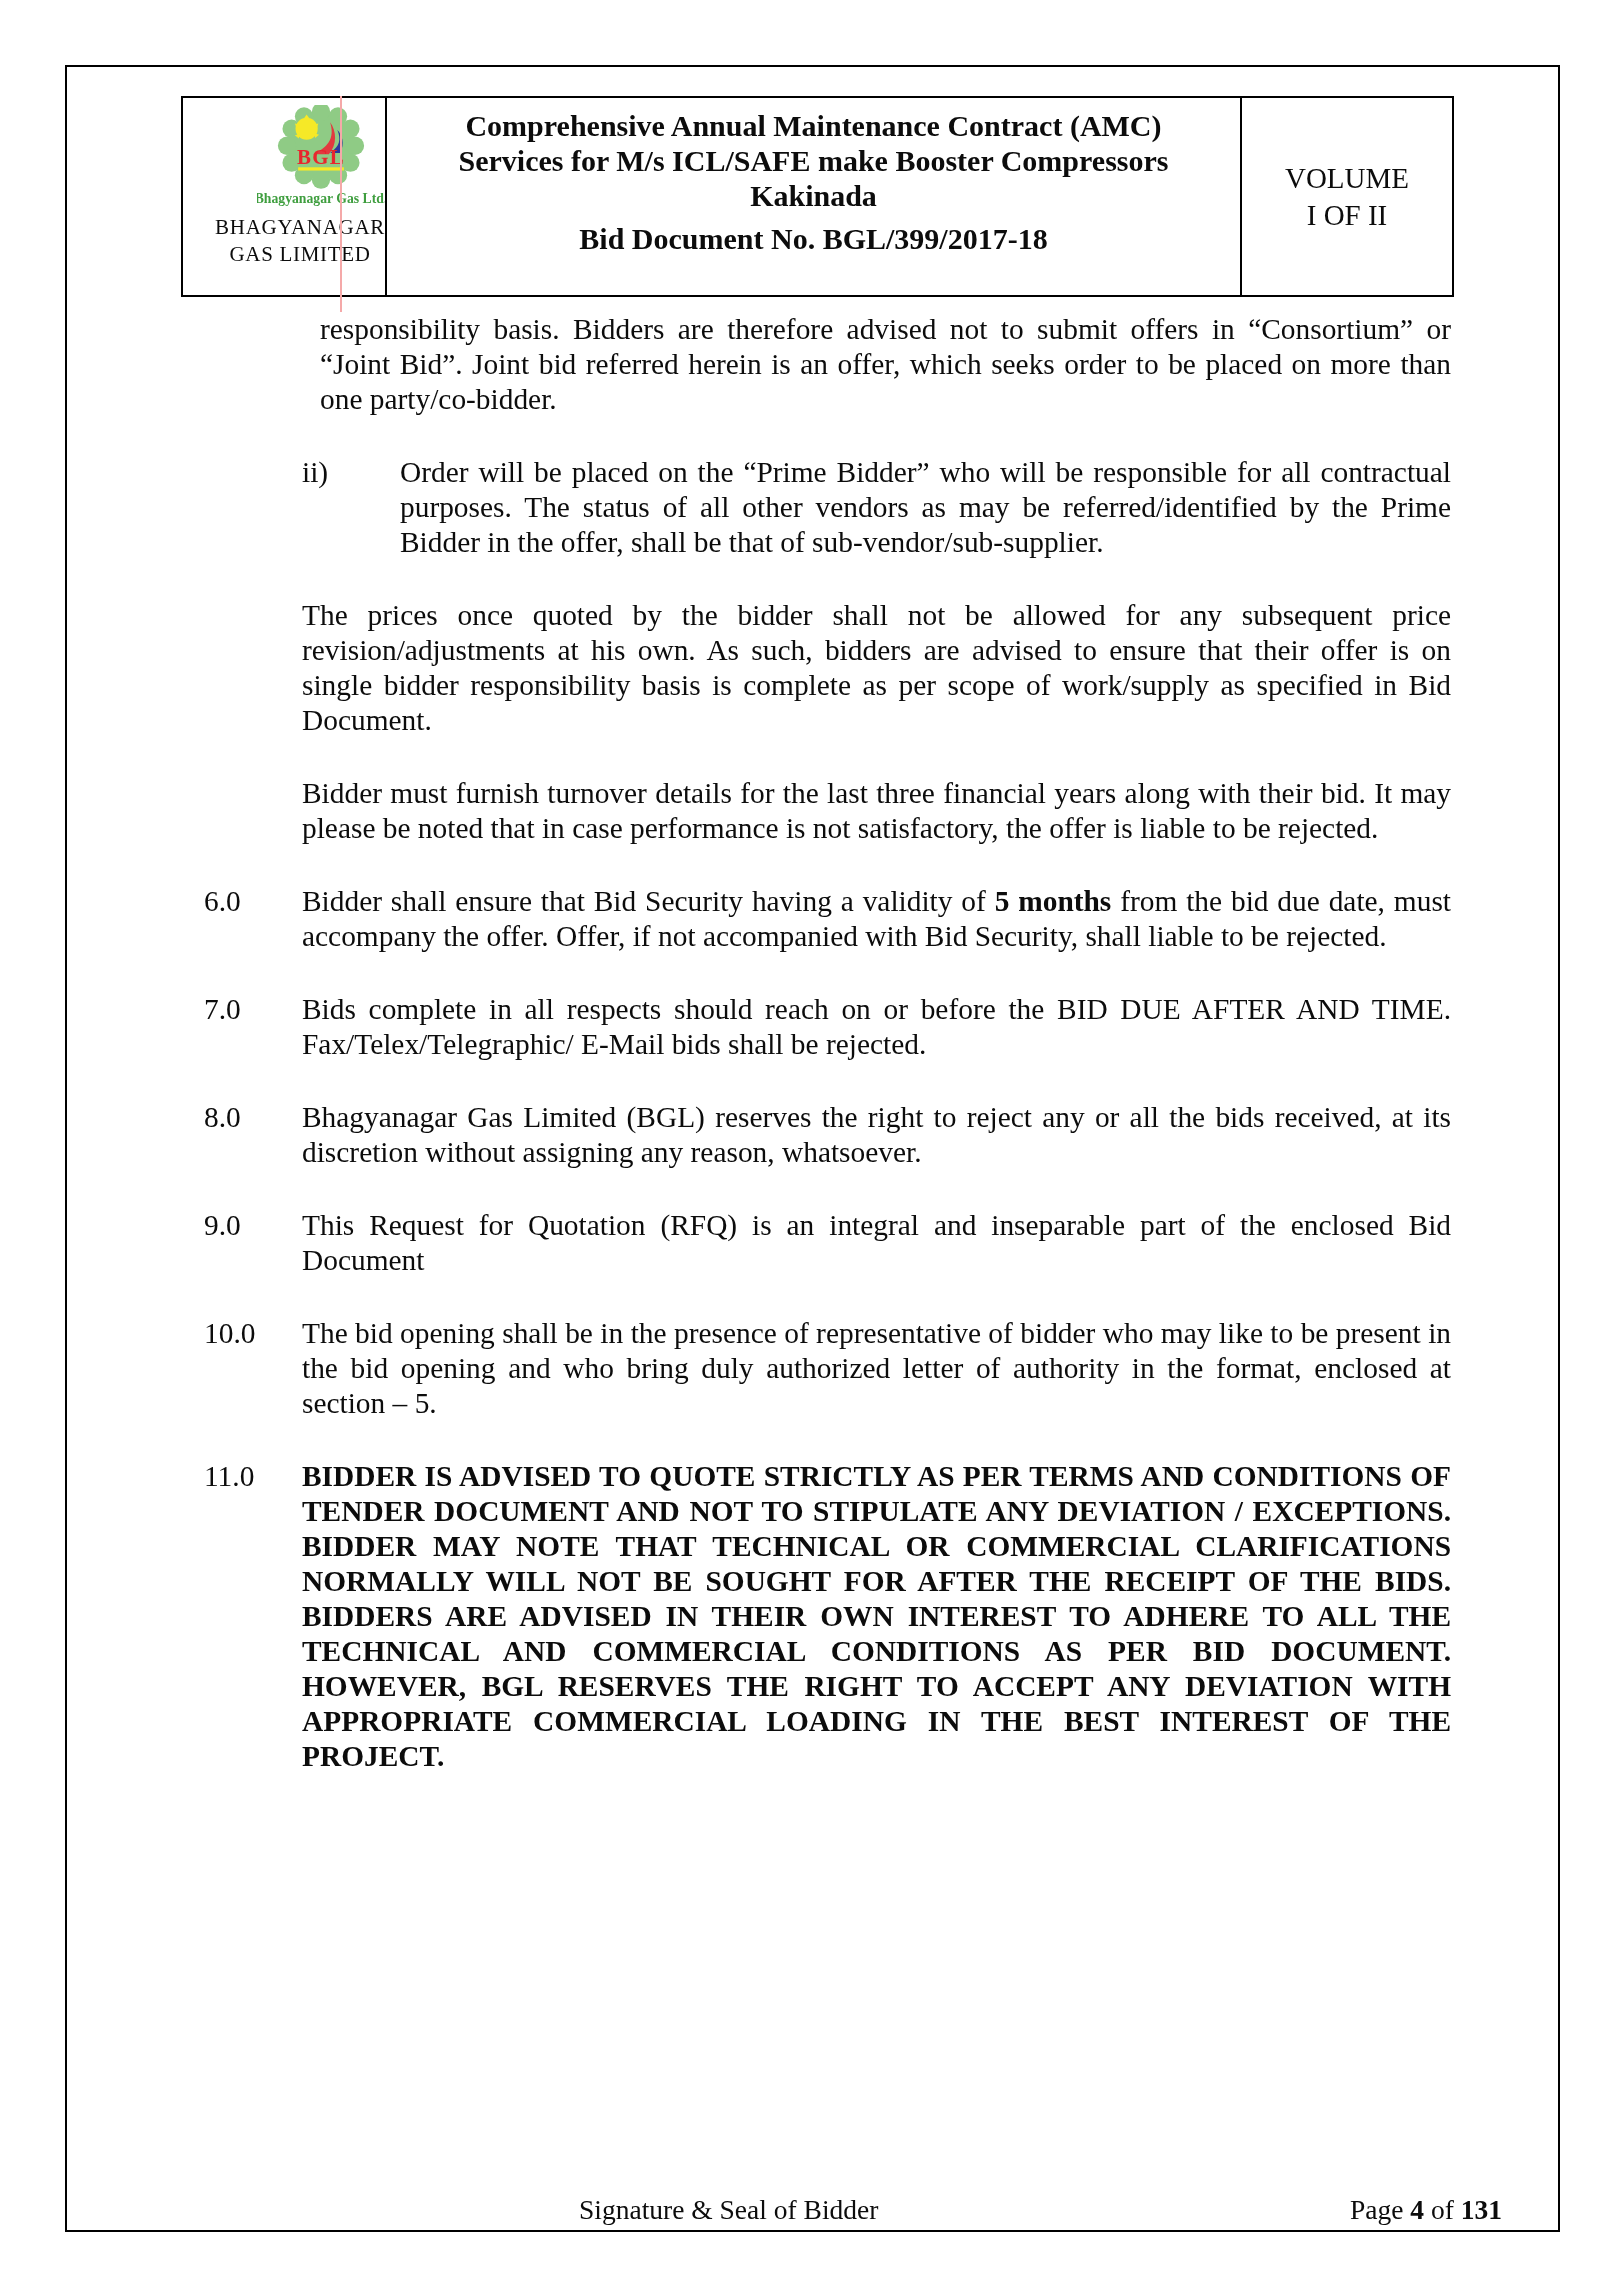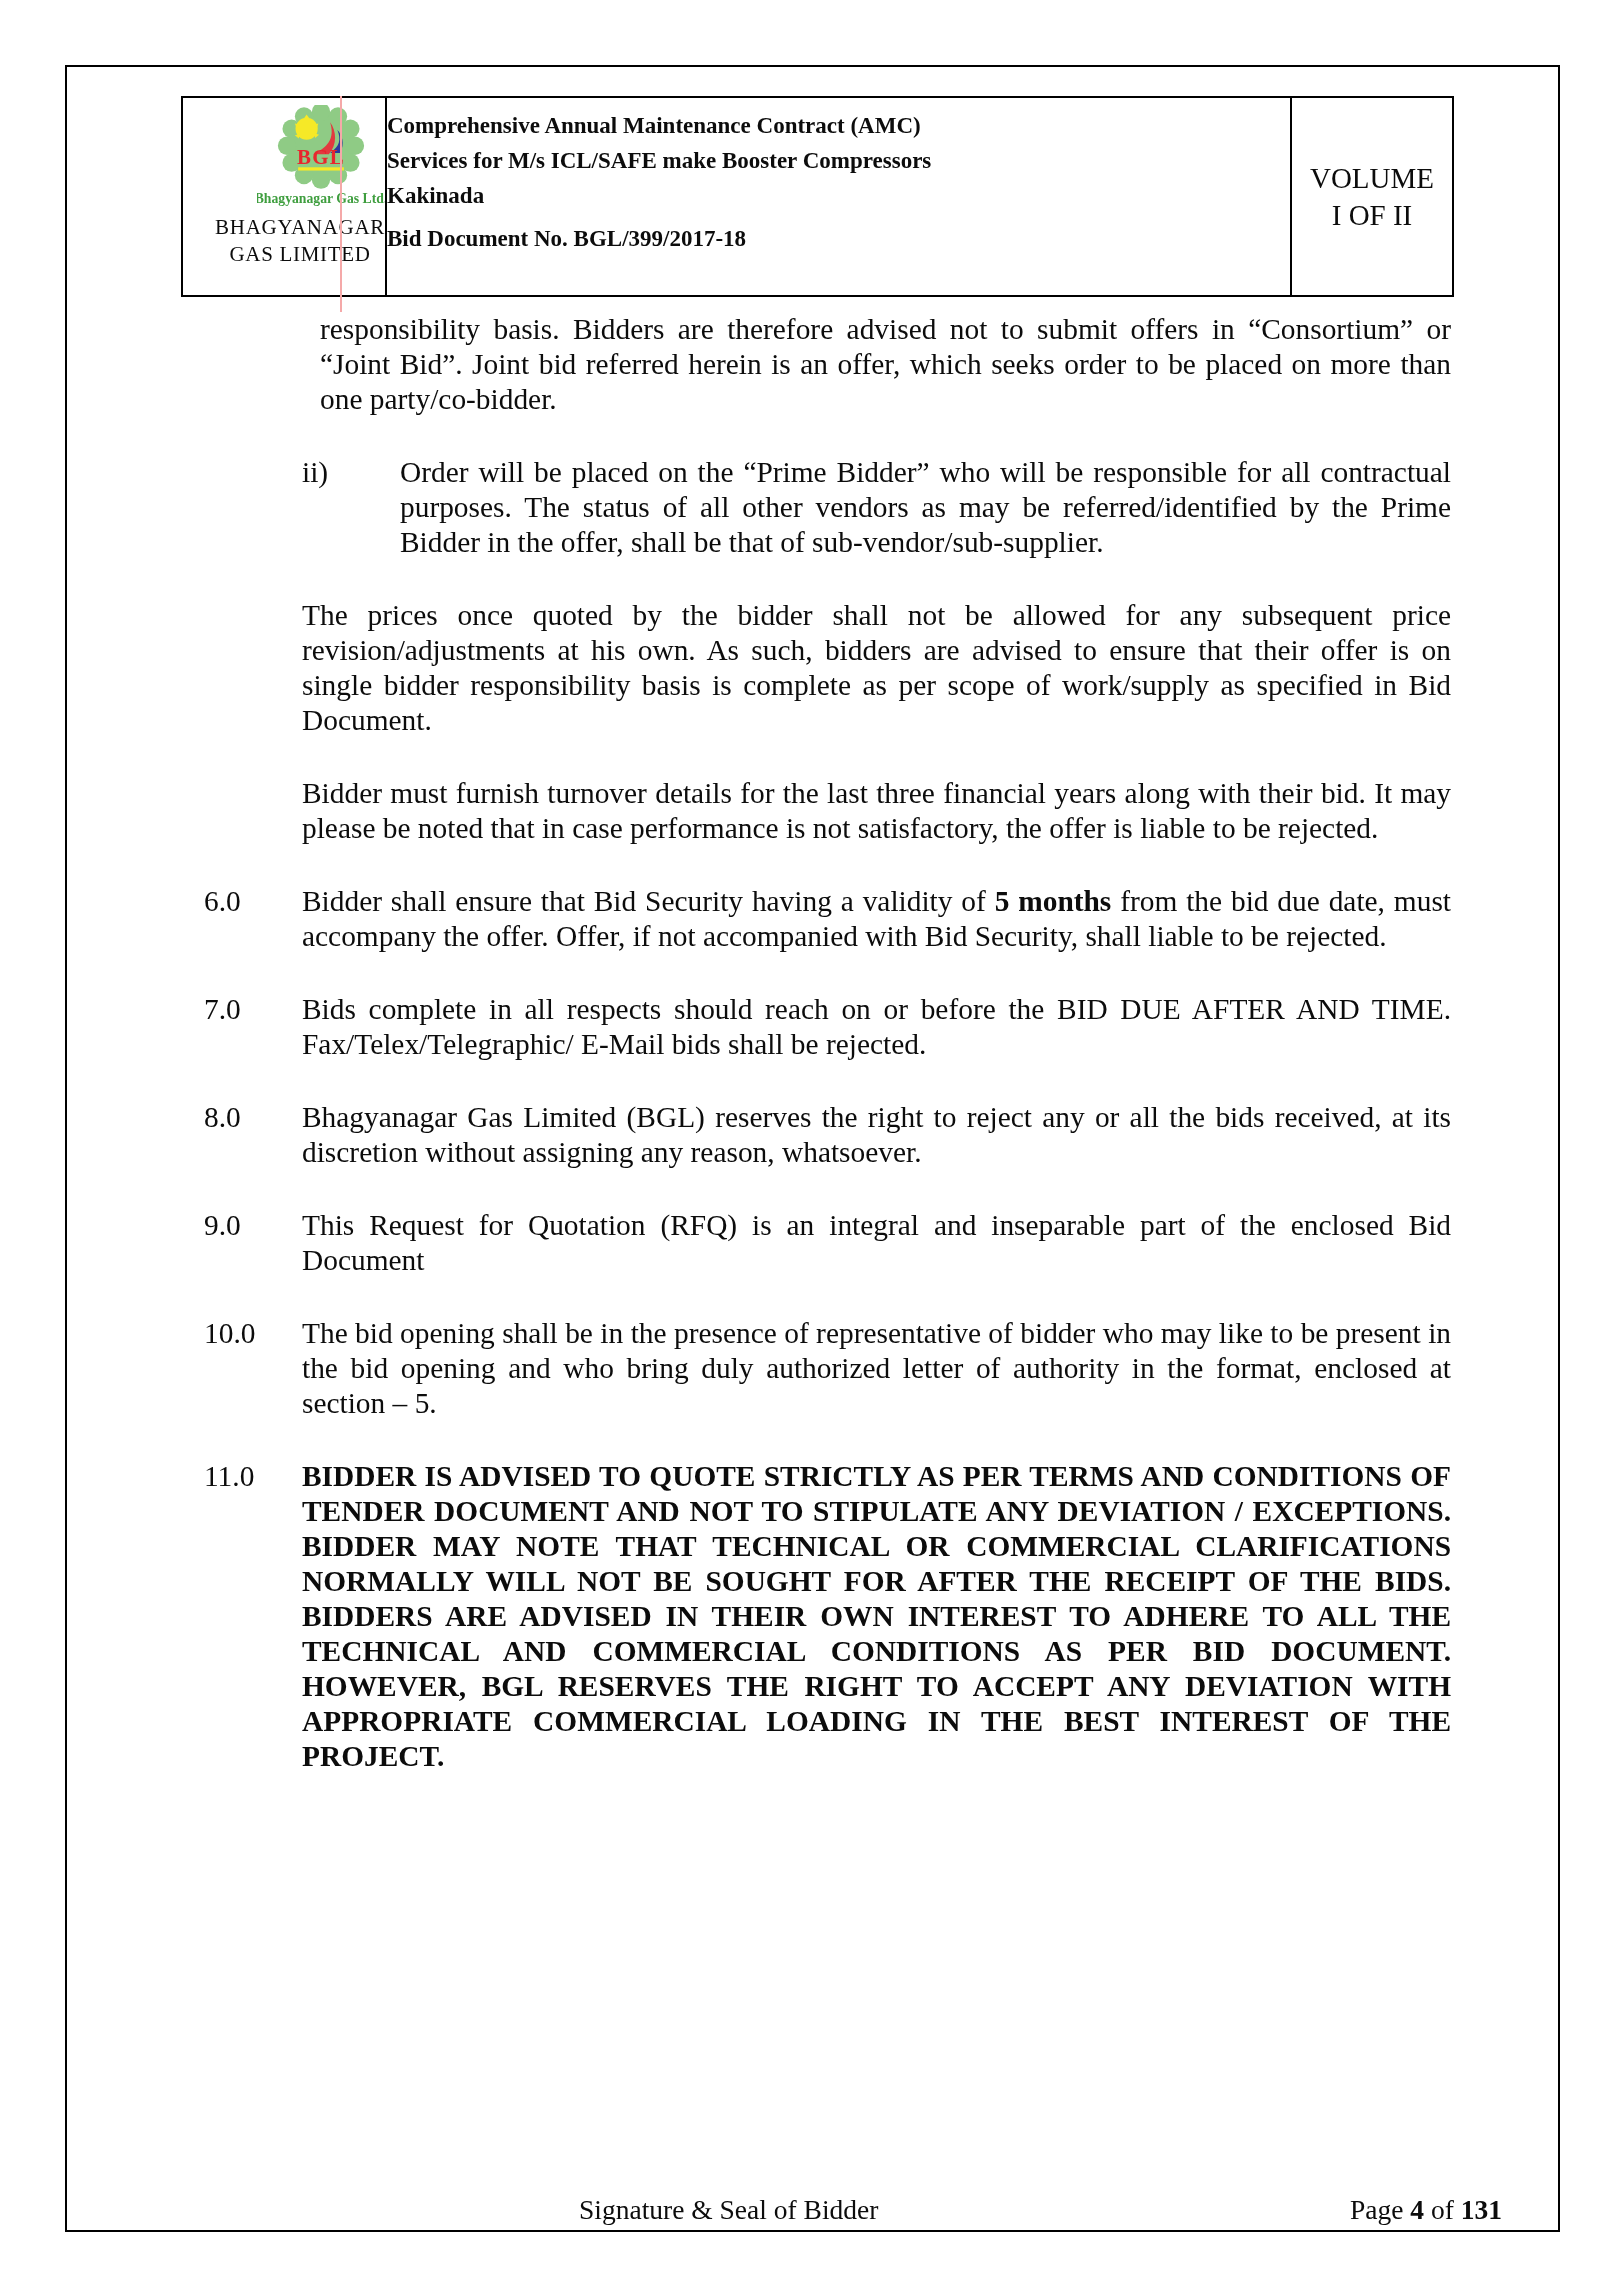--- a/index.html
+++ b/index.html
@@ -21,26 +21,26 @@
   .cell { border-right:2px solid #000; }
   .cell:last-child { border-right:none; }
   .logo-cell {
     width:204px; position:relative;
     display:flex; flex-direction:column; align-items:flex-end;
   }
   .pink-line { position:absolute; top:-2px; right:43px; width:2px; height:216px; background:#f5a9a9; }
   .logo-svg { margin-top:6.5px; width:128px; height:105px; display:block; }
   .org-name { margin-top:3.9px; font-size:21px; line-height:27px; text-align:center; letter-spacing:0.7px; }
   .title-cell {
-    flex:1; text-align:left; font-weight:bold; font-size:23px; line-height:35px;
+    flex:1; text-align:center; font-weight:bold; font-size:30px; line-height:35px;
     padding-top:9.2px;
   }
   .bid-no { margin-top:8.5px; }
   .volume-cell {
-    width:160px; display:flex; flex-direction:column; justify-content:center;
+    width:210px; display:flex; flex-direction:column; justify-content:center;
     text-align:center; font-size:29px; line-height:37px;
   }
   
   .content {
     position:absolute; left:137px; top:245px; width:1247px;
     font-size:29.4px; line-height:35px;
   }
   .para { margin-bottom:38px; text-align:justify; }
   .p-sub { margin-left:116px; }          
   .p-main { margin-left:98px; }         

